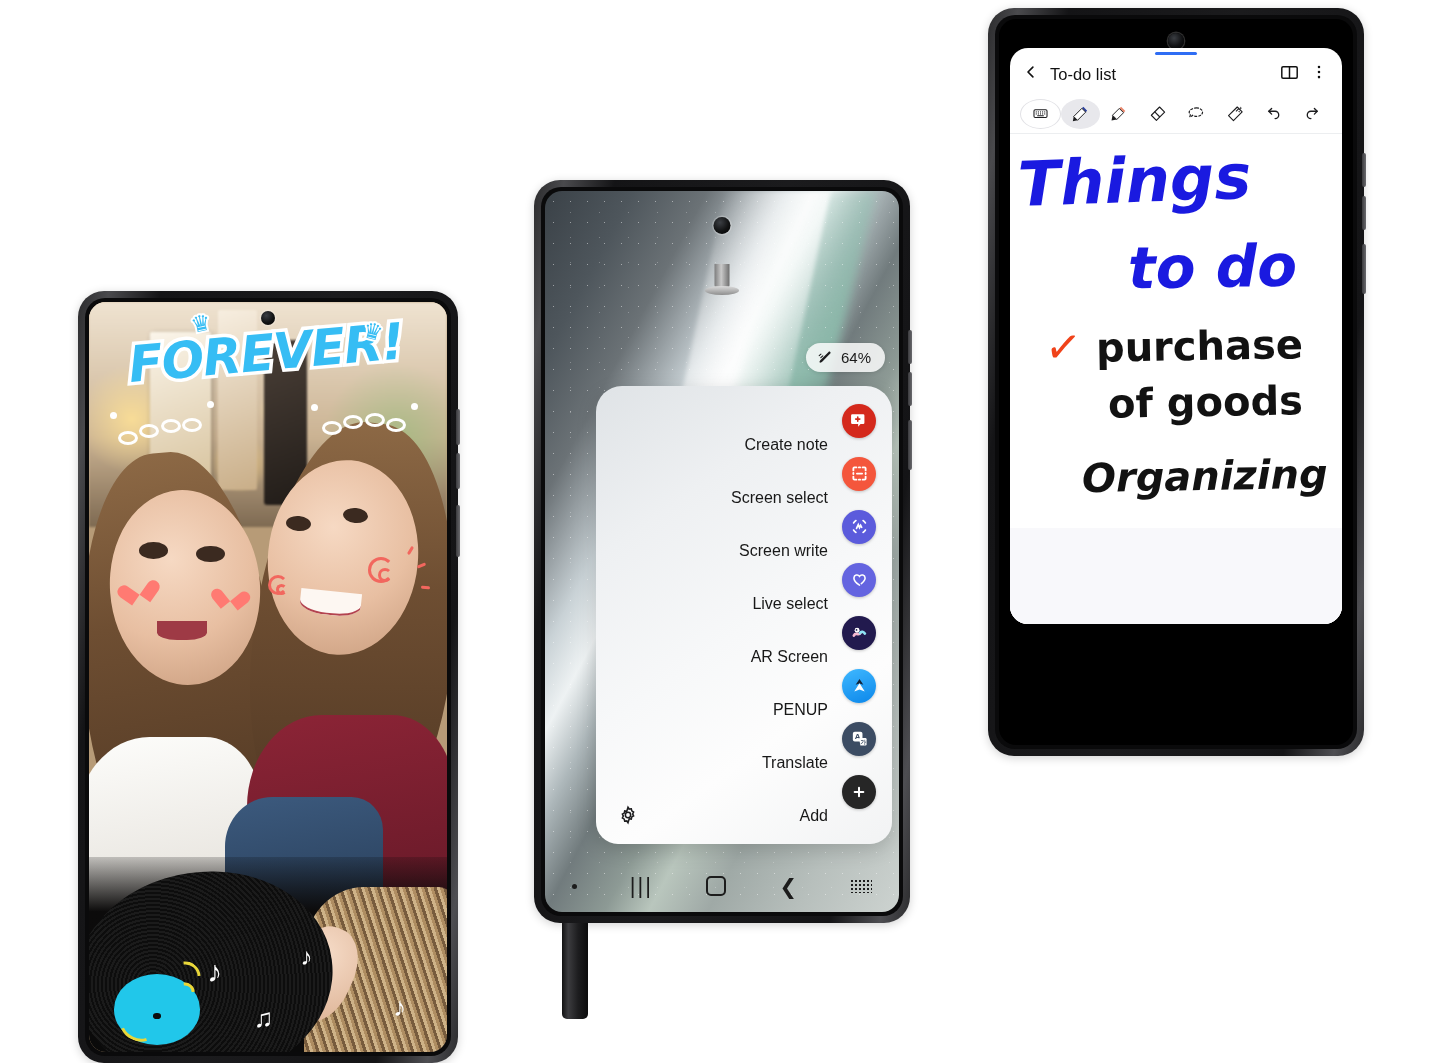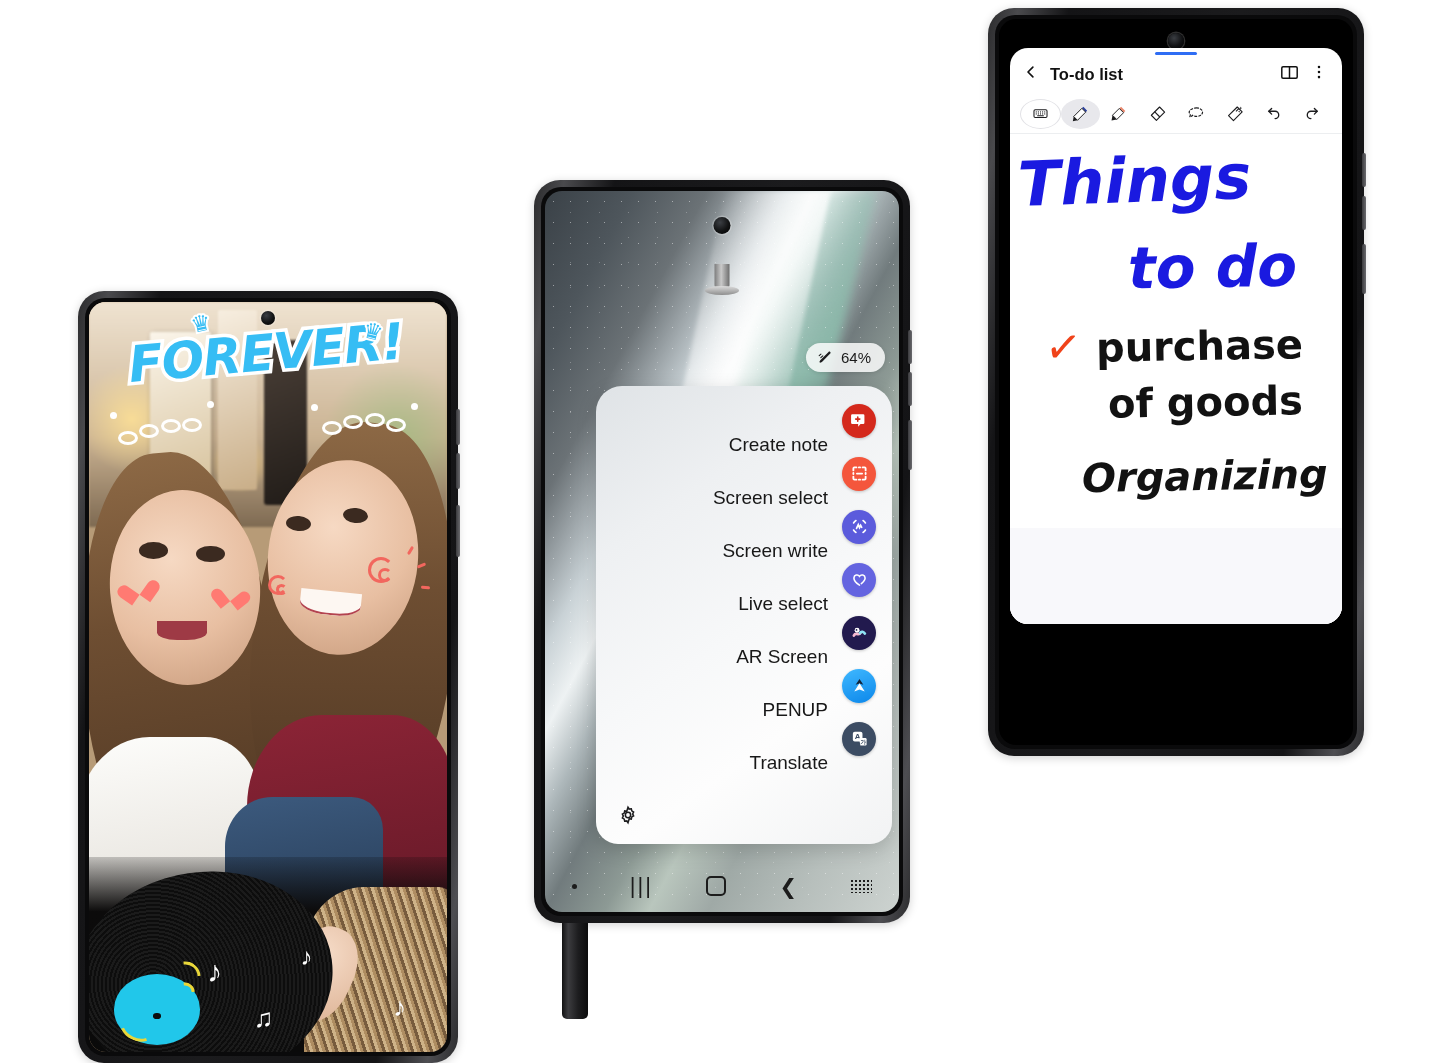--- a/index.html
+++ b/index.html
@@ -208,21 +208,21 @@
     position:absolute; left:51px; right:7px; top:195px; bottom:68px;
     border-radius: 26px 26px 22px 22px;
     background: linear-gradient(145deg,#dfe3e6 0%, #eef0f2 26%, #f7f8f9 52%, #fdfdfd 72%, #f2f3f4 100%);
     box-shadow: 0 6px 20px rgba(0,0,0,.16);
     padding: 8px 0 0 0;
   }
   .menu-row{
     display:flex; align-items:center; justify-content:flex-end;
     gap:14px; padding: 0 16px 0 0; height: 53px;
   }
-  .menu-label{ font-size:19px; color:#181818;margin-top:48px; }
+  .menu-label{ font-size:16px; color:#181818;margin-top:48px; }
   .menu-ic{
     width:34px; height:34px; border-radius:50%;
     display:flex; align-items:center; justify-content:center;
     box-shadow: 0 1px 3px rgba(0,0,0,.22);
     flex: 0 0 34px;
   }
   .menu-ic svg{ display:block; }
   .gear-wrap{ position:absolute; left:21px; bottom:18px; width:22px; height:22px; }
 
   .navbar{
@@ -265,21 +265,21 @@
     display:flex; flex-direction:column;
   }
   .note-indicator{
     position:absolute; left:50%; transform:translateX(-50%); top:4px;
     width:42px; height:3px; border-radius:2px; background:#2f6df4;
   }
   .note-header{
     height:46px; display:flex; align-items:center; gap:10px;
     padding: 6px 14px 0 12px;
   }
-  .note-title{ font-size:16.5px; font-weight:700; color:#111; flex:1; }
+  .note-title{ font-size:16.5px; font-weight:400; color:#111; flex:1; }
   .note-toolbar{
     height:40px; display:flex; align-items:center; gap:0px;
     padding: 0 10px; border-bottom:1px solid #eceef0;
   }
   .tool{
     width:30px; height:30px; border-radius:50%;
     display:flex; align-items:center; justify-content:center;
     flex:1 1 0;
   }
   .tool.sel{ background:#e8e8ec; }
@@ -488,20 +488,28 @@
             <span class="menu-ic" style="background:#3C4C63;">
               <svg width="21" height="21" viewBox="0 0 24 24">
                 <rect x="4.4" y="4.4" width="11" height="11" rx="2.2" fill="#fff"></rect>
                 <text x="9.9" y="13.1" font-size="9" font-family="Liberation Sans, sans-serif" font-weight="700" fill="#3C4C63" text-anchor="middle">A</text>
                 <path d="M11.5 11.5h7.2a1.4 1.4 0 0 1 1.4 1.4v5.7a1.4 1.4 0 0 1-1.4 1.4h-5.7" fill="#fff"></path>
                 <text x="16.4" y="18.4" font-size="6.4" font-family="Liberation Sans, sans-serif" font-weight="700" fill="#3C4C63" text-anchor="middle">가</text>
               </svg>
             </span>
           </div>
 
+          <div class="menu-row">
+            <span class="menu-label">Add</span>
+            <span class="menu-ic" style="background:#262626;">
+              <svg width="20" height="20" viewBox="0 0 24 24" stroke="#fff" stroke-width="2.4" stroke-linecap="round">
+                <path d="M12 6.8v10.4M6.8 12h10.4"></path>
+              </svg>
+            </span>
+          </div>
 
           <div class="gear-wrap">
             <svg width="22" height="22" viewBox="0 0 24 24" fill="none" stroke="#1d1d1f" stroke-width="1.7">
               <circle cx="12" cy="12" r="2.9"></circle>
               <path d="M12 3.6l1.3 1.9 2.3-.3.5 2.3 2 1.2-1 2.1 1 2.1-2 1.2-.5 2.3-2.3-.3L12 20.4l-1.3-1.9-2.3.3-.5-2.3-2-1.2 1-2.1-1-2.1 2-1.2.5-2.3 2.3.3z"></path>
             </svg>
           </div>
         </div>
 
         <div class="navbar">

